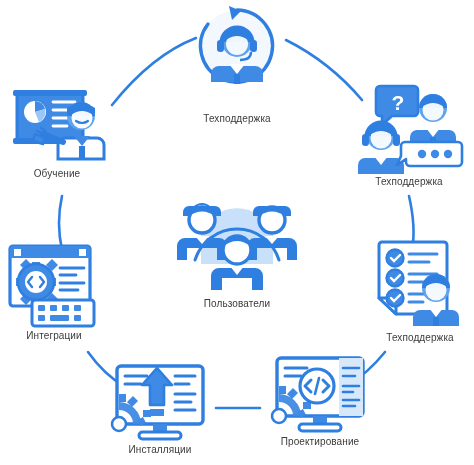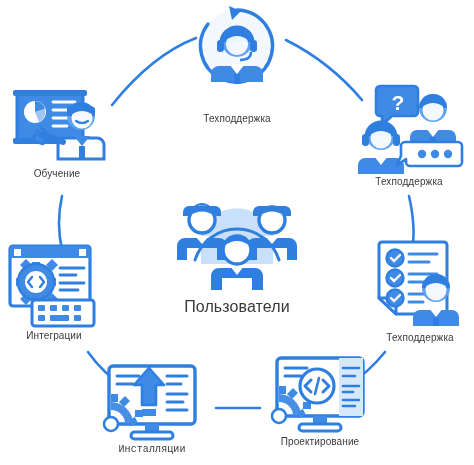--- a/index.html
+++ b/index.html
@@ -3,21 +3,21 @@
 <meta charset="utf-8">
 <style>
   html,body{margin:0;padding:0;background:#ffffff;}
   body{width:474px;height:465px;overflow:hidden;
        font-family:"Liberation Sans","DejaVu Sans",sans-serif;}
   #stage{position:relative;width:474px;height:465px;background:#fff;}
   .node{position:absolute;display:flex;flex-direction:column;align-items:center;}
   .node .art{display:block;}
   .label{margin-top:2px;font-size:10px;color:#3b3b3b;white-space:nowrap;
          letter-spacing:.1px;text-align:center;font-weight:400;}
-  .label.center{font-size:16px;color:#3a3a3a;}
+  .label.center{font-size:10px;color:#3a3a3a;}
   svg{display:block;overflow:visible;}
   #arcs{position:absolute;left:0;top:0;width:474px;height:465px;pointer-events:none;}
 </style>
 </head>
 <body>
 
 <div id="stage">
 
   <svg id="arcs" viewBox="0 0 474 465">
     <g fill="none" stroke="#2f7fe0" stroke-width="2.6" stroke-linecap="round">
@@ -198,21 +198,21 @@
       <path d="M42,26 l-6,6 l6,6" fill="none" stroke="#2f7fe0" stroke-width="3" stroke-linecap="round" stroke-linejoin="round"></path>
       <path d="M54,26 l6,6 l-6,6" fill="none" stroke="#2f7fe0" stroke-width="3" stroke-linecap="round" stroke-linejoin="round"></path>
       <path d="M50,24 l-4,16" stroke="#2f7fe0" stroke-width="2.6" stroke-linecap="round"></path>
 
       <path d="M44,62 h14 v8 h-14z" fill="#3f8ae4"></path>
       <rect x="30" y="70" width="42" height="7" rx="3.4" fill="#ffffff" stroke="#2f7fe0" stroke-width="3"></rect>
     </svg>
     <div class="label">Проектирование</div>
   </div>
 
-  <div class="node" style="left:96px; top:362px; width:112px;font-family:Liberation Mono, monospace;">
+  <div class="node" style="left:104px; top:362px; width:112px;">
     <svg class="art" width="102" height="80" viewBox="0 0 102 80">
       <rect x="8" y="4" width="86" height="58" rx="4" fill="#ffffff" stroke="#2f7fe0" stroke-width="3.4"></rect>
       <g stroke="#2f7fe0" stroke-width="3" stroke-linecap="round">
         <path d="M16,14 h22"></path>
           <path d="M16,22 h16"></path>
         <path d="M66,14 h20"></path>
           <path d="M66,22 h14"></path>
         <path d="M66,32 h20"></path>
           <path d="M66,40 h16"></path>
         <path d="M66,48 h20"></path>

